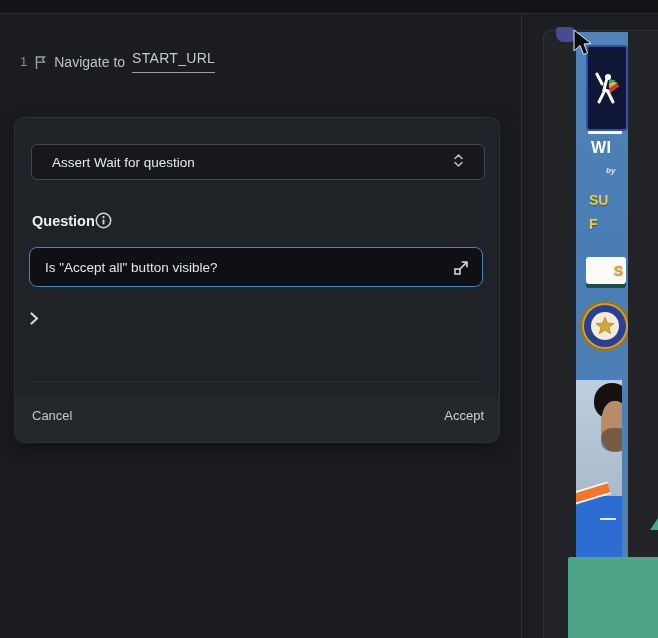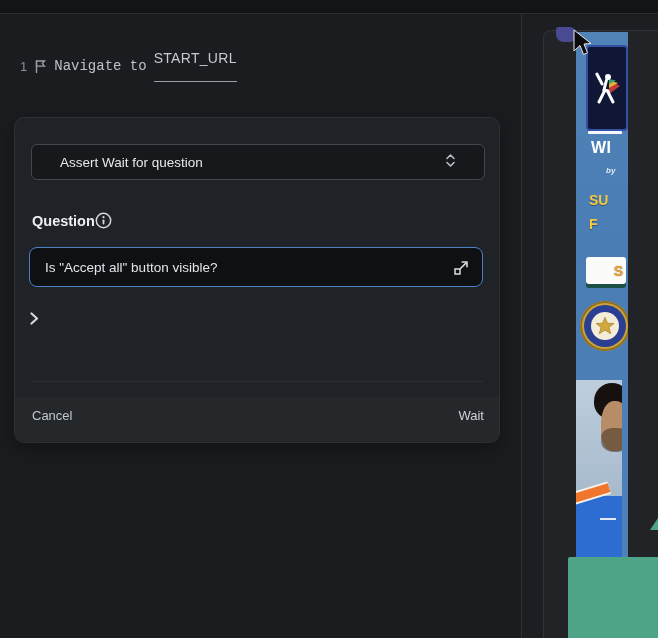--- a/index.html
+++ b/index.html
@@ -14,36 +14,36 @@
     position:absolute; left:0; top:0; width:658px; height:14px;
     background:#121416; border-bottom:1px solid #2a2d31;
   }
   
   .step-row {
     position:absolute; left:20px; top:50px; display:flex; align-items:center;
     gap:7px; font-size:14px; cursor:pointer;
   }
   .step-num { color:#8a9096; font-size:13px; }
   .flag-ic { display:inline-flex; margin-top:1px; }
-  .step-label { color:#bcc1c6;font-family:Liberation Mono, monospace; }
+  .step-label { color:#bcc1c6; }
   .step-link {
     color:#c6cbd0; text-decoration:none; border-bottom:1px solid #9aa0a6;
-    padding-bottom:15px; letter-spacing:.3px;
+    padding-bottom:6px; letter-spacing:.3px;
   }
   
   .card {
     position:absolute; left:14px; top:117px; width:486px; height:326px;
     background:#1f2226; border:1px solid #2d3034; border-radius:10px;
     box-shadow:0 6px 18px rgba(0,0,0,.35);
   }
   .select {
     position:absolute; left:16px; top:26px; width:454px; height:36px;
     background:#16181b; border:1px solid #42464c; border-radius:6px;
     display:flex; align-items:center; justify-content:space-between;
-    padding:0 28px; cursor:pointer;
+    padding:0 20px; cursor:pointer;
   }
   .select-value { font-size:13.5px; color:#e6e9ec; }
   .q-row {
     position:absolute; left:17px; top:94px; display:flex; align-items:center; gap:0;
   }
   .q-label { font-size:14.5px; font-weight:bold; color:#eceef1; }
   .text-input {
     position:absolute; left:14px; top:129px; width:454px; height:40px;
     background:#0e1013; border:1.5px solid #4d82c2; border-radius:8px;
     display:flex; align-items:center; justify-content:space-between;
@@ -211,21 +211,21 @@
         <svg width="9" height="13" viewBox="0 0 9 13">
           <path d="M1.5 1.5 L7 6.5 L1.5 11.5" stroke="#d3d6da" stroke-width="2.2" fill="none" stroke-linecap="round" stroke-linejoin="round"></path>
         </svg>
       </span>
     </div>
 
     <div class="card-divider"></div>
 
     <div class="card-footer">
       <button class="btn-plain">Cancel</button>
-      <button class="btn-plain btn-apply">Wait</button>
+      <button class="btn-plain btn-apply">Accept</button>
     </div>
   </div>
 
   <div class="vline"></div>
   <div class="right-panel"></div>
   <div class="frame"></div>
 
   <div class="ad-col">
     <div class="logo-box">
       <svg width="30" height="36" viewBox="0 0 30 36">

